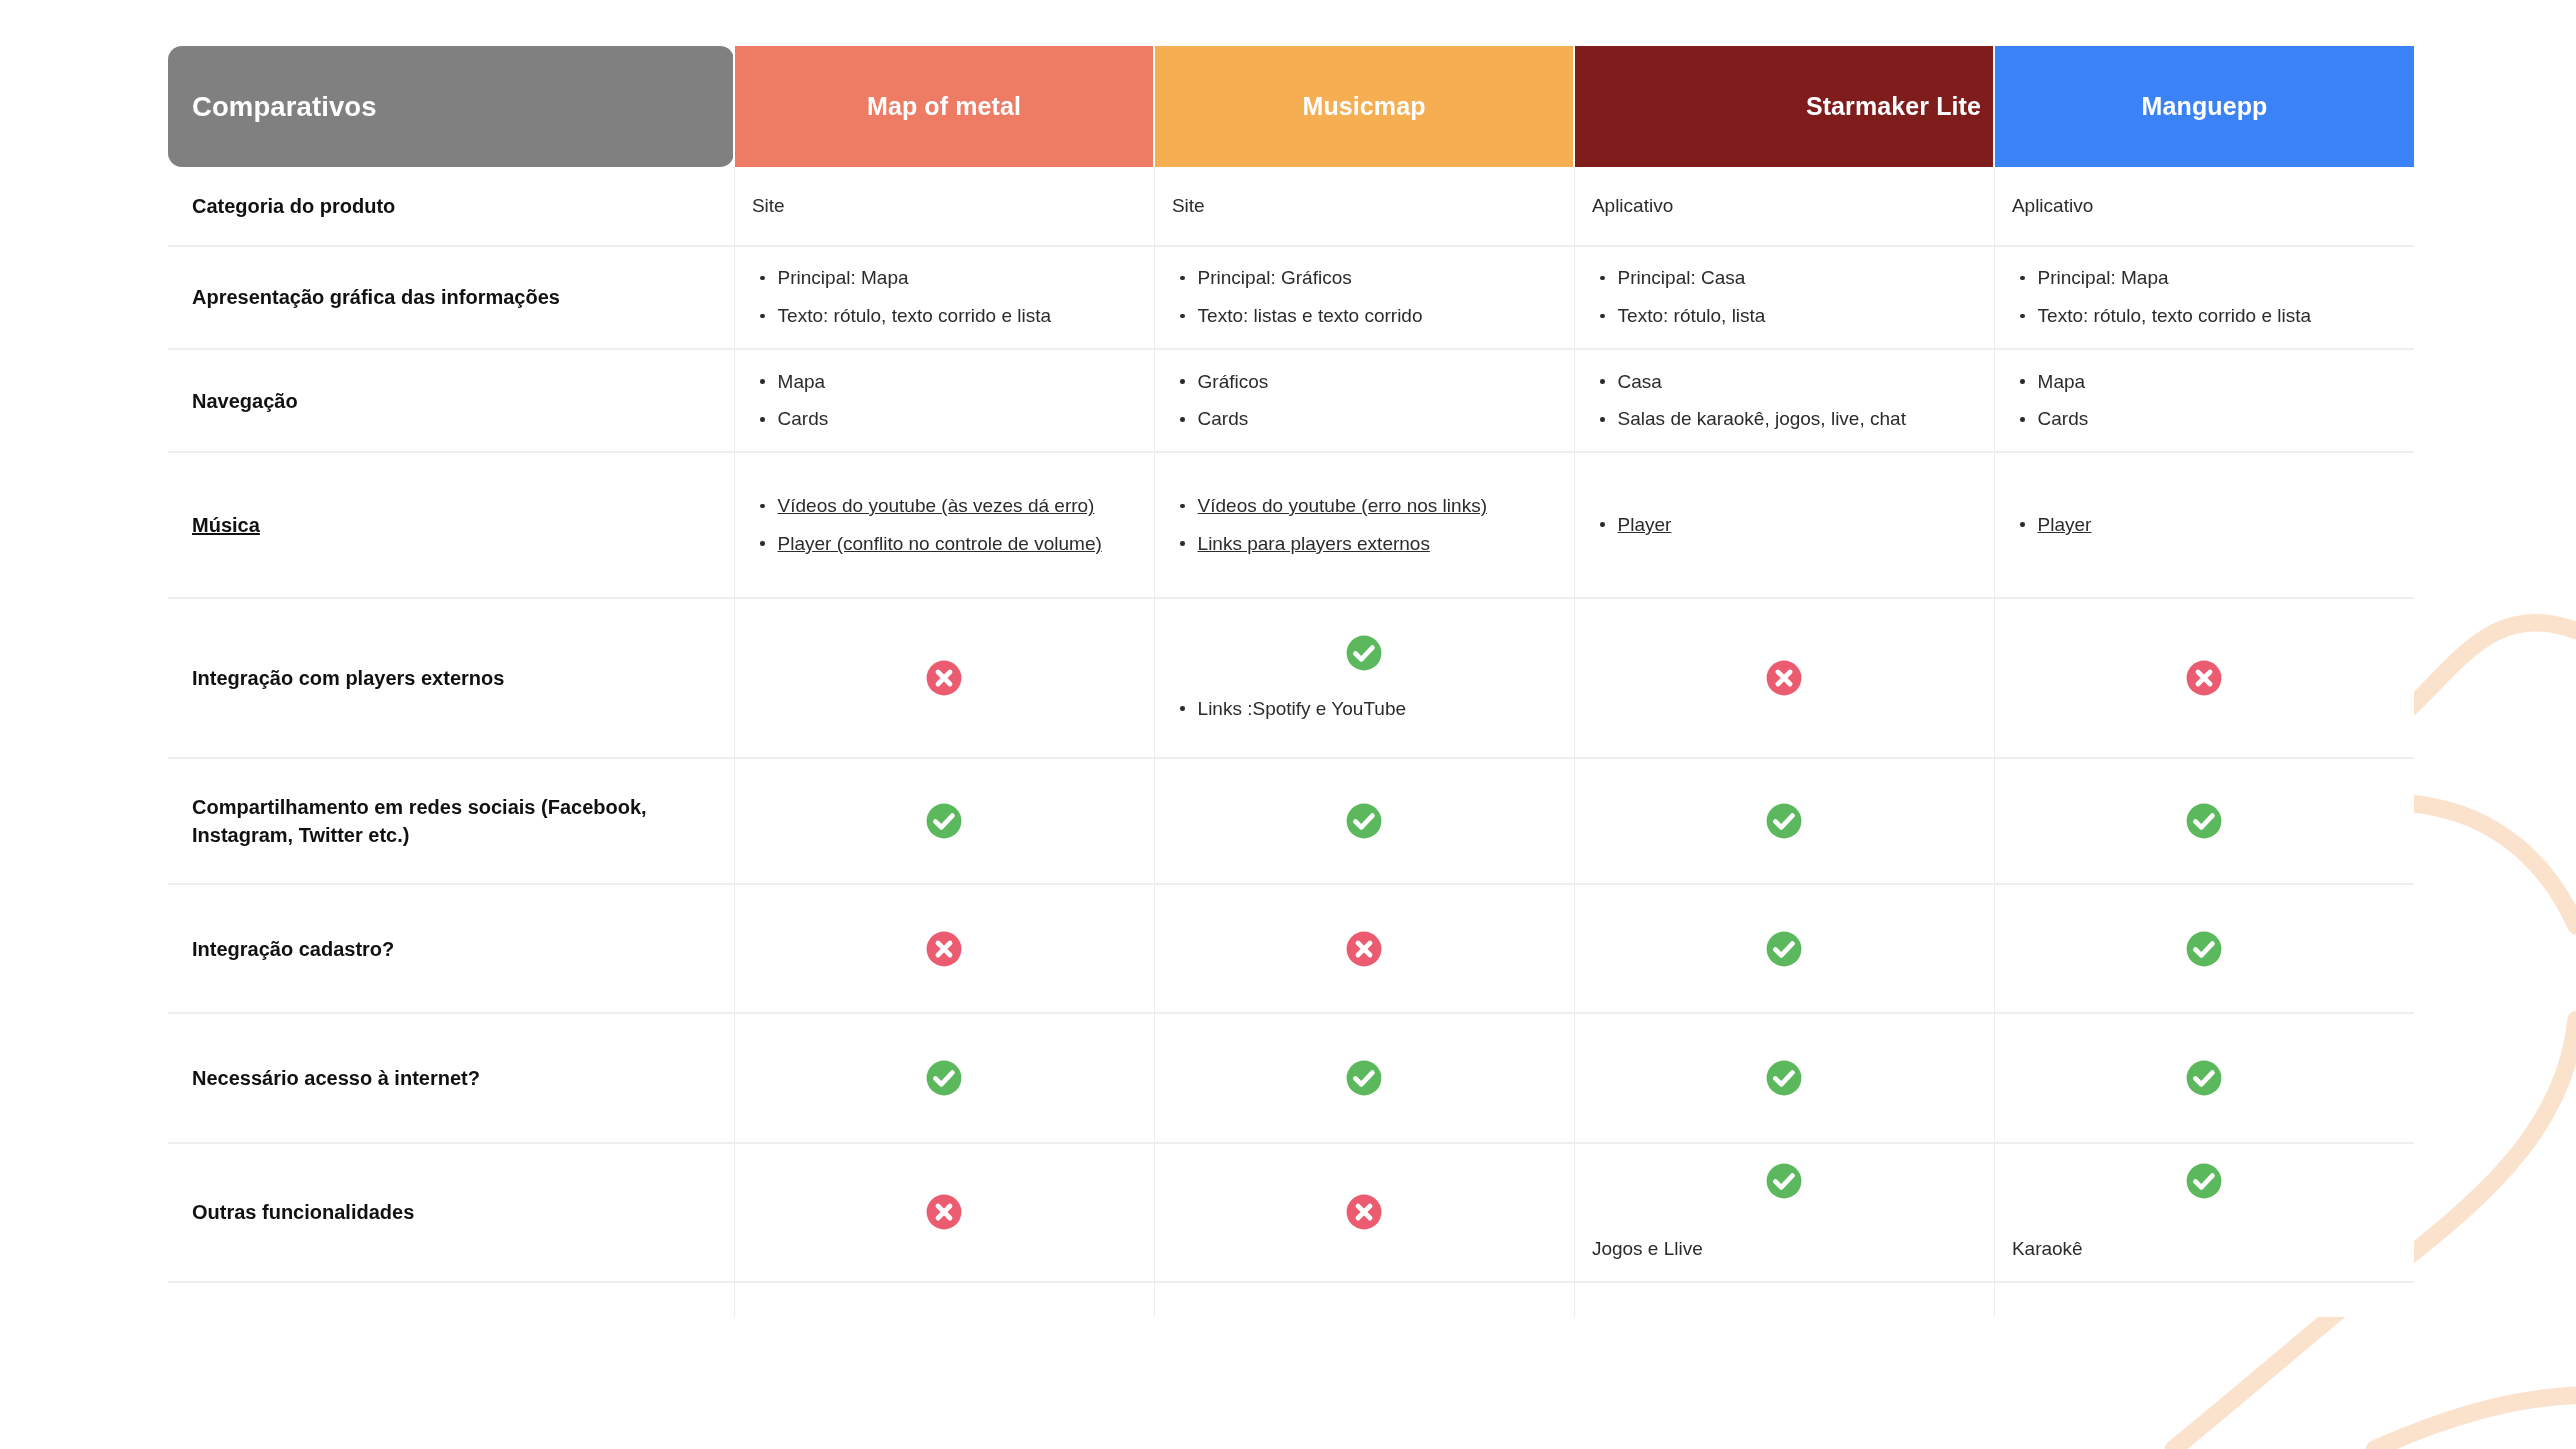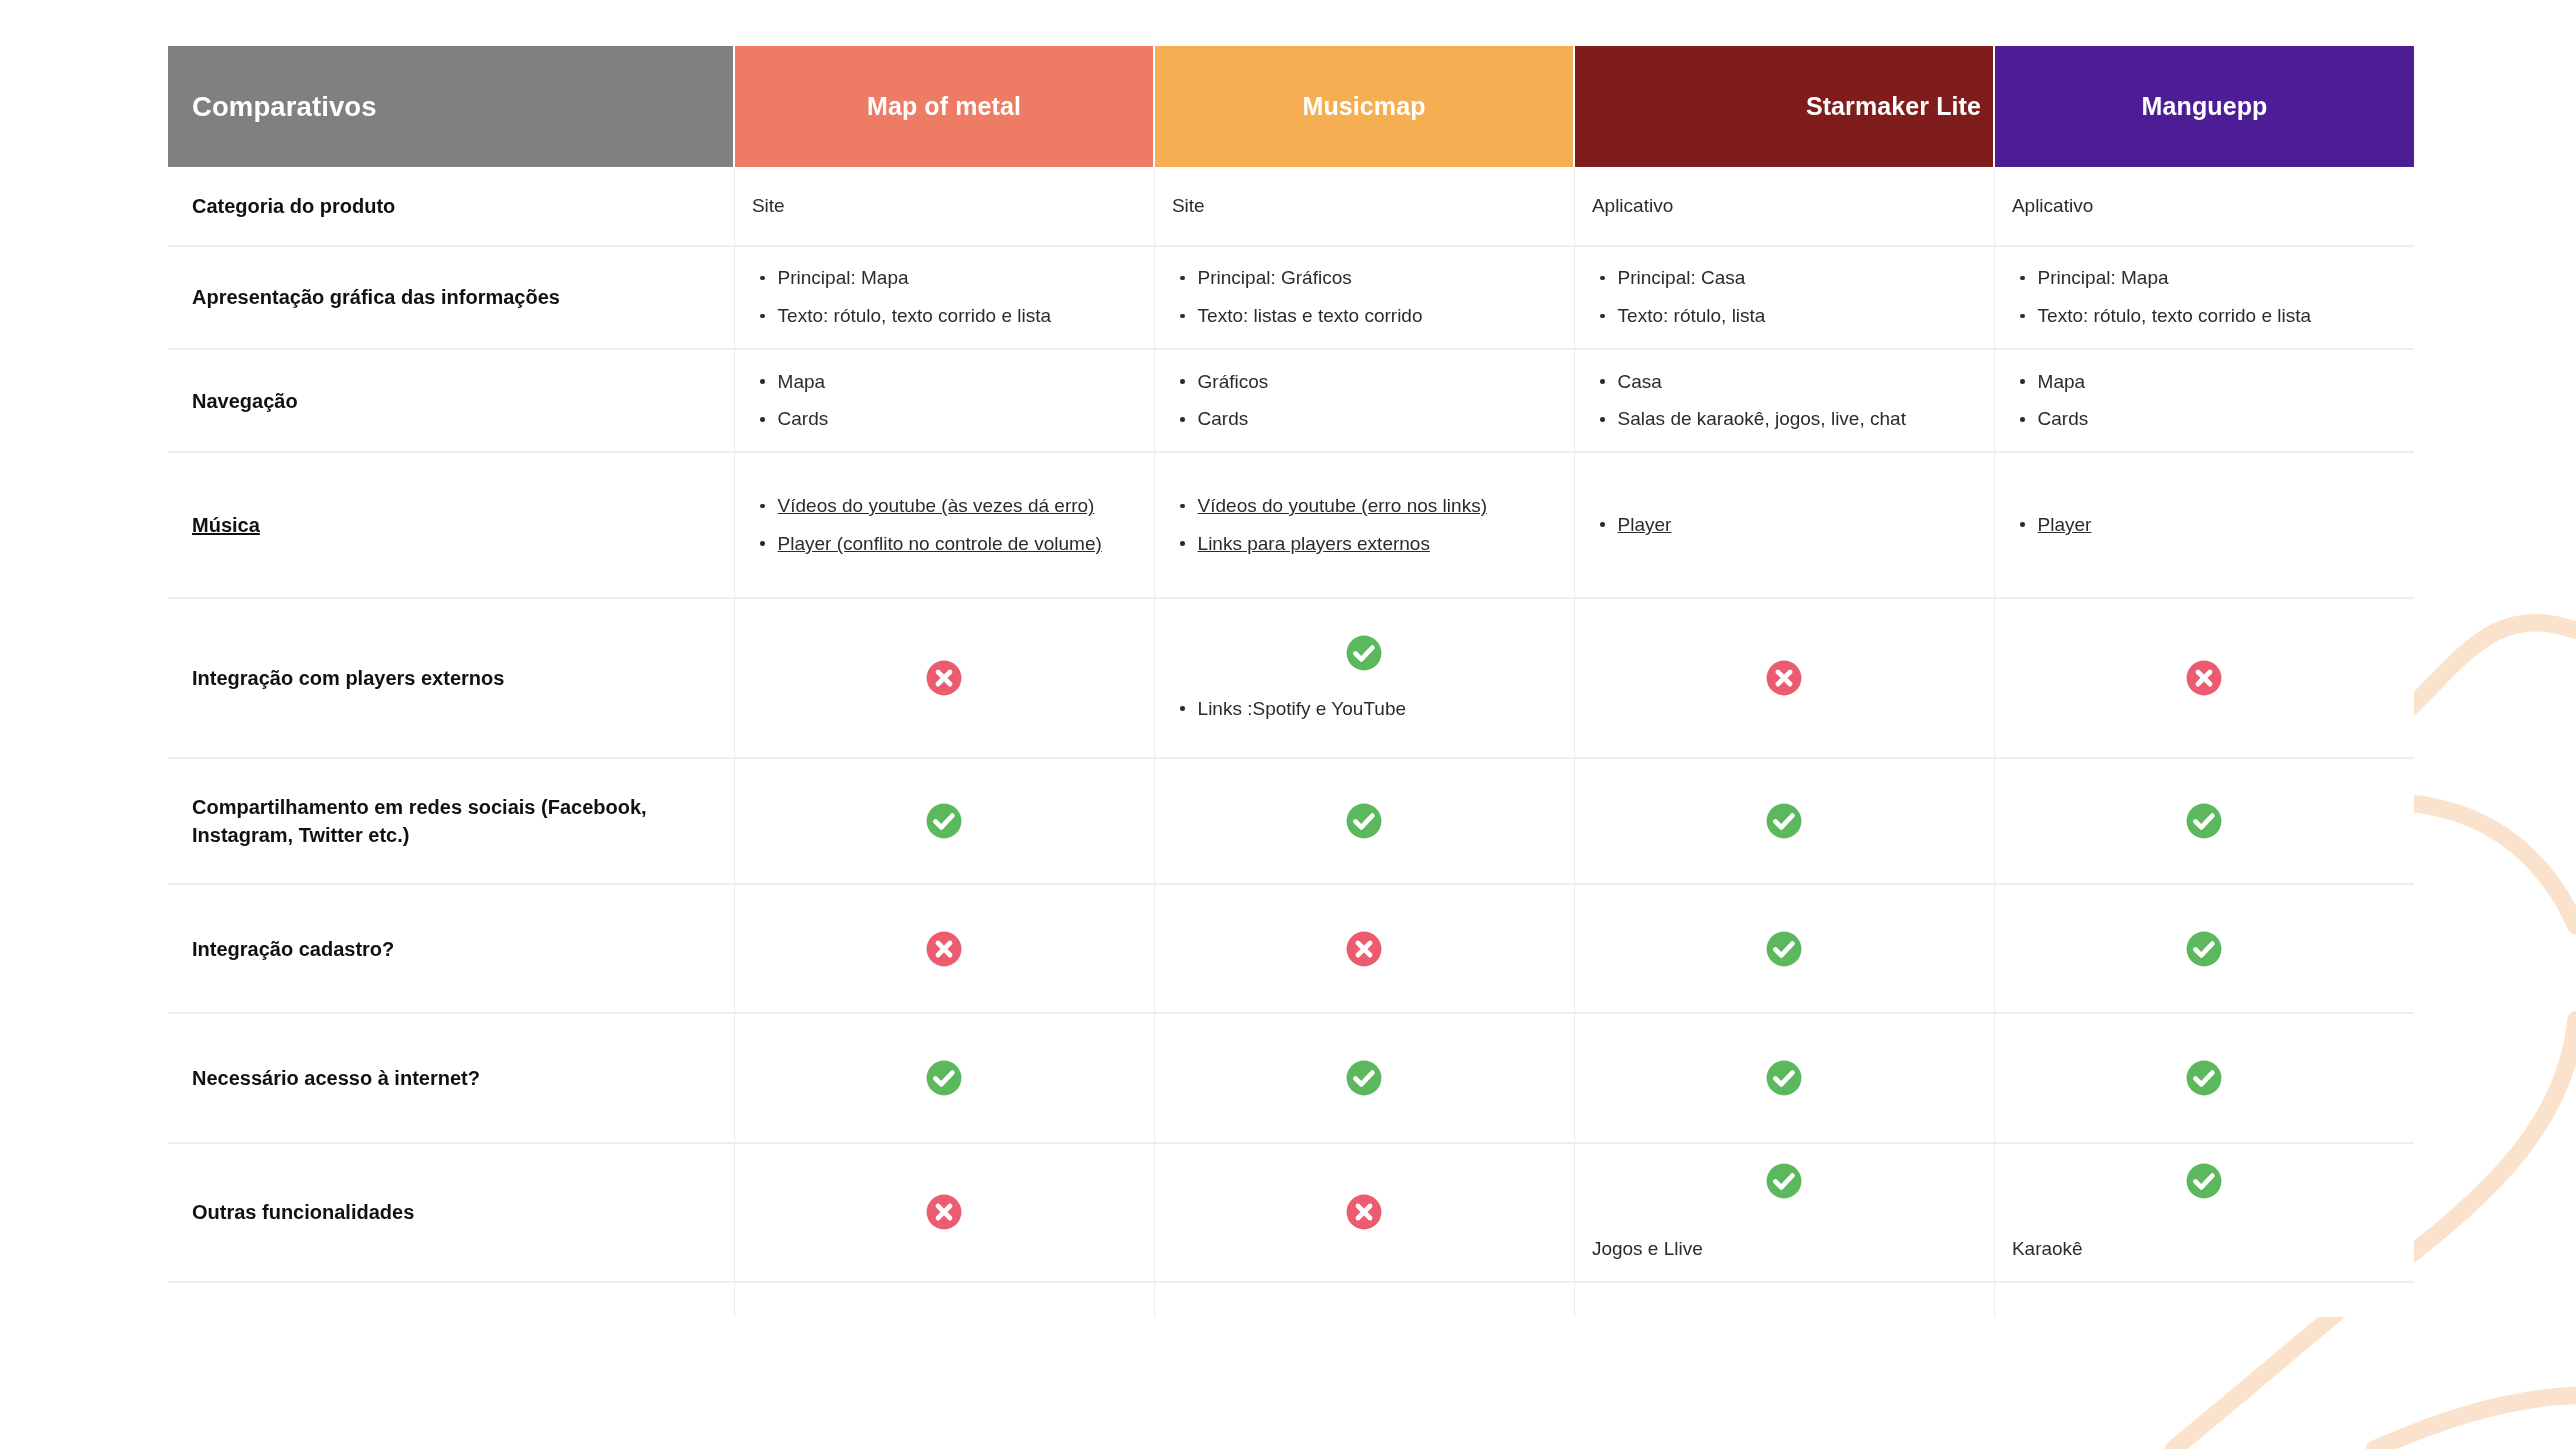--- a/index.html
+++ b/index.html
@@ -56,20 +56,21 @@
     font-weight: bold;
     letter-spacing: 0.1px;
     padding: 0 12px;
     border: none;
     box-sizing: border-box;
   }
   thead th.h-label {
     text-align: left;
     padding-left: 24px;
     font-size: 27.5px;
+    border-radius: 14px;
   }
   
   thead th + th { border-left: 2.7px solid #ffffff; }
 
   
   tbody td {
     vertical-align: middle;
     border-bottom: 2px solid #eeeeee;
     border-right: 1.3px solid #ececec;
     padding: 17.4px 17.4px 17.4px 17.4px;
@@ -172,21 +173,21 @@
         <col class="c-col">
         <col class="c-col">
         <col class="c-col">
     </colgroup>
     <thead>
       <tr>
         <th class="h-label" style="background: rgb(128, 128, 128);">Comparativos</th>
         <th style="background: rgb(238, 123, 99);">Map of metal</th>
         <th style="background: rgb(245, 174, 82);">Musicmap</th>
         <th style="background: #7f1d1d; text-align: right;">Starmaker Lite</th>
-        <th style="background: #4c1d95;">Manguepp</th>
+        <th style="background: #3b82f6;">Manguepp</th>
       </tr>
     </thead>
     <tbody id="tbody">
         <tr class="r-cat">
           <td class="label">Categoria do produto</td>
           <td class="val">
             <span class="plain">Site</span>
           </td>
           <td class="val">
             <span class="plain">Site</span>

